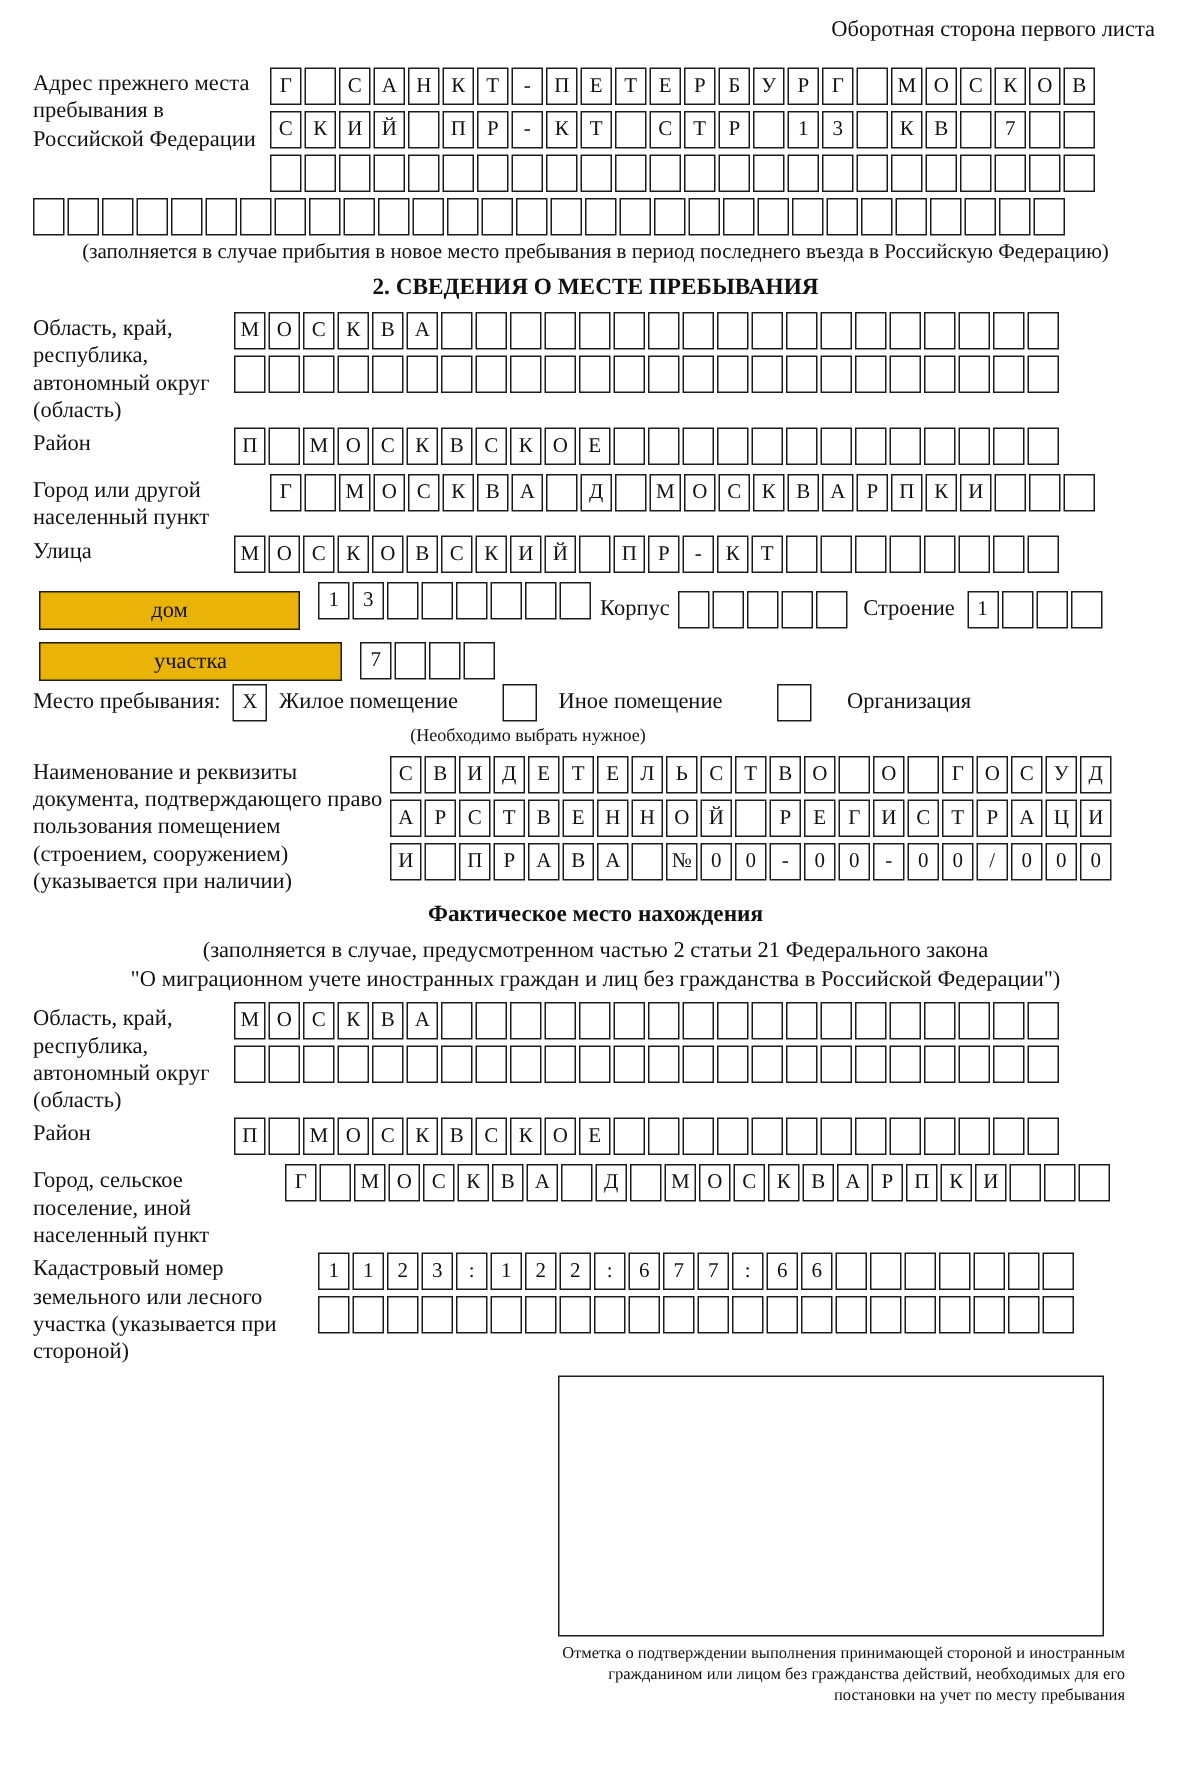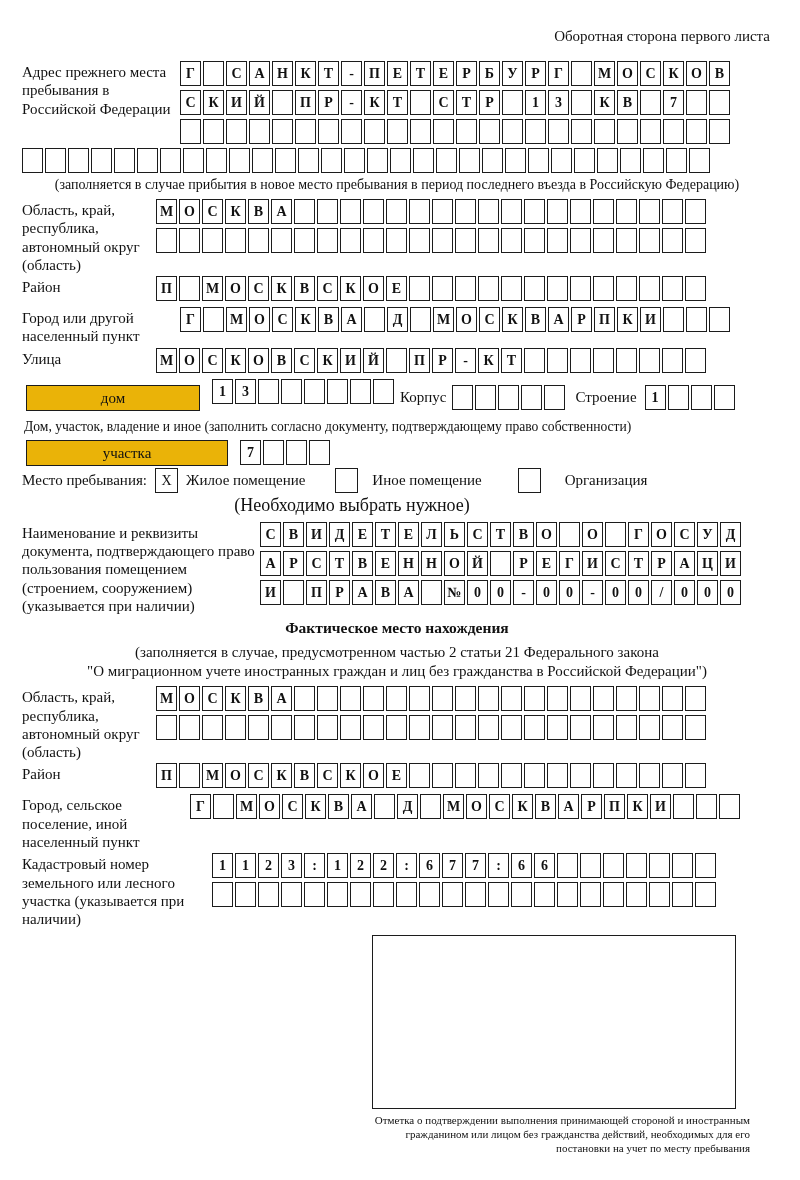--- a/index.html
+++ b/index.html
@@ -1,44 +1,44 @@
 <!DOCTYPE html>
 <html><head>
 <meta charset="utf-8">
 <style>
   html,body{margin:0;padding:0;background:#fff;}
   .page{
     width:800px;height:1180px;box-sizing:border-box;
-    padding:24px 28px 0 22px;overflow:hidden;
+    padding:8px 28px 0 22px;overflow:hidden;
     font-family:"Liberation Serif","DejaVu Serif",serif;
     color:#111;font-size:15px;background:#fff;
   }
   .hdr{ text-align:right;font-size:15px;margin:4px 2px 16px 0;}
   .row{display:flex;align-items:flex-start;}
   .lbl{flex:none;line-height:1.22;padding-top:2px;}
   .rows{flex:none;}
-  .boxrow{white-space:nowrap;height:26px;margin-bottom:3px;font-weight:bold;}
+  .boxrow{white-space:nowrap;height:26px;margin-bottom:3px;}
   .cbox{
     display:inline-block;width:19px;height:23px;border:1.6px solid #1c1c1c;
     margin-right:2px;text-align:center;font-size:14px;line-height:23px;
     vertical-align:top;background:#fff;
   }
   .note{font-size:14px;text-align:center;margin:1px 0 6px 0;}
   .sect-title{font-weight:bold;font-size:15.5px;text-align:center;margin:6px 0 7px 0;}
   .fieldbox{
     display:inline-block;border:1.6px solid #1c1c1c;height:24px;line-height:24px;
     text-align:center;vertical-align:top;background:#eab308;
   }
   .inline-row{display:flex;align-items:center;margin:2px 0 2px 4px;}
   .cap{font-size:13.6px;margin:1px 0 5px 2px;}
   .cb{
     display:inline-block;width:21px;height:23px;border:1.6px solid #1c1c1c;
     text-align:center;font-size:14px;line-height:23px;vertical-align:top;background:#fff;
   }
-  .stay-note{font-size:18px;text-align:center;width:300px;margin:1px 0 6px 180px;}
+  .stay-note{font-size:12px;text-align:center;width:300px;margin:1px 0 6px 180px;}
   .fact-note{font-size:15px;text-align:center;margin:0 0 2px 0;}
   .stamp{
     width:362px;height:172px;border:1.8px solid #1c1c1c;
     margin:6px 0 4px 350px;background:#fff;
   }
   .stamp-cap{
     width:392px;margin-left:336px;text-align:right;
     font-size:11px;line-height:1.3;
   }
   .mb2{margin-bottom:2px}.mb4{margin-bottom:4px}.mb6{margin-bottom:6px}
@@ -54,20 +54,21 @@
     <div class="lbl" style="width:158px;">Адрес прежнего места пребывания в Российской Федерации</div>
     <div class="rows">
       <div class="boxrow"><span class="cbox">Г</span><span class="cbox"></span><span class="cbox">С</span><span class="cbox">А</span><span class="cbox">Н</span><span class="cbox">К</span><span class="cbox">Т</span><span class="cbox">-</span><span class="cbox">П</span><span class="cbox">Е</span><span class="cbox">Т</span><span class="cbox">Е</span><span class="cbox">Р</span><span class="cbox">Б</span><span class="cbox">У</span><span class="cbox">Р</span><span class="cbox">Г</span><span class="cbox"></span><span class="cbox">М</span><span class="cbox">О</span><span class="cbox">С</span><span class="cbox">К</span><span class="cbox">О</span><span class="cbox">В</span></div>
       <div class="boxrow"><span class="cbox">С</span><span class="cbox">К</span><span class="cbox">И</span><span class="cbox">Й</span><span class="cbox"></span><span class="cbox">П</span><span class="cbox">Р</span><span class="cbox">-</span><span class="cbox">К</span><span class="cbox">Т</span><span class="cbox"></span><span class="cbox">С</span><span class="cbox">Т</span><span class="cbox">Р</span><span class="cbox"></span><span class="cbox">1</span><span class="cbox">3</span><span class="cbox"></span><span class="cbox">К</span><span class="cbox">В</span><span class="cbox"></span><span class="cbox">7</span><span class="cbox"></span><span class="cbox"></span></div>
       <div class="boxrow"><span class="cbox"></span><span class="cbox"></span><span class="cbox"></span><span class="cbox"></span><span class="cbox"></span><span class="cbox"></span><span class="cbox"></span><span class="cbox"></span><span class="cbox"></span><span class="cbox"></span><span class="cbox"></span><span class="cbox"></span><span class="cbox"></span><span class="cbox"></span><span class="cbox"></span><span class="cbox"></span><span class="cbox"></span><span class="cbox"></span><span class="cbox"></span><span class="cbox"></span><span class="cbox"></span><span class="cbox"></span><span class="cbox"></span><span class="cbox"></span></div>
     </div>
   </div>
   <div class="boxrow"><span class="cbox"></span><span class="cbox"></span><span class="cbox"></span><span class="cbox"></span><span class="cbox"></span><span class="cbox"></span><span class="cbox"></span><span class="cbox"></span><span class="cbox"></span><span class="cbox"></span><span class="cbox"></span><span class="cbox"></span><span class="cbox"></span><span class="cbox"></span><span class="cbox"></span><span class="cbox"></span><span class="cbox"></span><span class="cbox"></span><span class="cbox"></span><span class="cbox"></span><span class="cbox"></span><span class="cbox"></span><span class="cbox"></span><span class="cbox"></span><span class="cbox"></span><span class="cbox"></span><span class="cbox"></span><span class="cbox"></span><span class="cbox"></span><span class="cbox"></span></div>
   <div class="note">(заполняется в случае прибытия в новое место пребывания в период последнего въезда в Российскую Федерацию)</div>
 
+  <div class="sect-title">2. СВЕДЕНИЯ О МЕСТЕ ПРЕБЫВАНИЯ</div>
 
   <div class="row mb2">
     <div class="lbl" style="width:134px;">Область, край, республика, автономный округ (область)</div>
     <div class="rows">
       <div class="boxrow"><span class="cbox">М</span><span class="cbox">О</span><span class="cbox">С</span><span class="cbox">К</span><span class="cbox">В</span><span class="cbox">А</span><span class="cbox"></span><span class="cbox"></span><span class="cbox"></span><span class="cbox"></span><span class="cbox"></span><span class="cbox"></span><span class="cbox"></span><span class="cbox"></span><span class="cbox"></span><span class="cbox"></span><span class="cbox"></span><span class="cbox"></span><span class="cbox"></span><span class="cbox"></span><span class="cbox"></span><span class="cbox"></span><span class="cbox"></span><span class="cbox"></span></div>
       <div class="boxrow"><span class="cbox"></span><span class="cbox"></span><span class="cbox"></span><span class="cbox"></span><span class="cbox"></span><span class="cbox"></span><span class="cbox"></span><span class="cbox"></span><span class="cbox"></span><span class="cbox"></span><span class="cbox"></span><span class="cbox"></span><span class="cbox"></span><span class="cbox"></span><span class="cbox"></span><span class="cbox"></span><span class="cbox"></span><span class="cbox"></span><span class="cbox"></span><span class="cbox"></span><span class="cbox"></span><span class="cbox"></span><span class="cbox"></span><span class="cbox"></span></div>
     </div>
   </div>
 
   <div class="row mb2">
@@ -91,21 +92,20 @@
     <span class="boxrow" style="margin-bottom:12px;"><span class="cbox">1</span><span class="cbox">3</span><span class="cbox"></span><span class="cbox"></span><span class="cbox"></span><span class="cbox"></span><span class="cbox"></span><span class="cbox"></span></span>
     <span style="width:4px;"></span>
     <span>Корпус</span>
     <span style="width:6px;"></span>
     <span class="boxrow" style="margin-bottom:0;"><span class="cbox"></span><span class="cbox"></span><span class="cbox"></span><span class="cbox"></span><span class="cbox"></span></span>
     <span style="width:8px;"></span>
     <span>Строение</span>
     <span style="width:8px;"></span>
     <span class="boxrow" style="margin-bottom:0;"><span class="cbox">1</span><span class="cbox"></span><span class="cbox"></span><span class="cbox"></span></span>
   </div>
-  <div class="cap">Дом, участок, владение и иное (заполнить согласно документу, подтверждающему право собственности)</div>
 
   <div class="inline-row">
     <span class="fieldbox" style="width:200px;">участка</span>
     <span style="width:12px;"></span>
     <span class="boxrow" style="margin-bottom:0;"><span class="cbox">7</span><span class="cbox"></span><span class="cbox"></span><span class="cbox"></span></span>
   </div>
 
   <div class="inline-row" style="margin-left:0;">
     <span>Место пребывания:</span>
     <span style="width:8px;"></span>
@@ -148,21 +148,21 @@
     <div class="lbl" style="width:134px;">Район</div>
     <div class="boxrow"><span class="cbox">П</span><span class="cbox"></span><span class="cbox">М</span><span class="cbox">О</span><span class="cbox">С</span><span class="cbox">К</span><span class="cbox">В</span><span class="cbox">С</span><span class="cbox">К</span><span class="cbox">О</span><span class="cbox">Е</span><span class="cbox"></span><span class="cbox"></span><span class="cbox"></span><span class="cbox"></span><span class="cbox"></span><span class="cbox"></span><span class="cbox"></span><span class="cbox"></span><span class="cbox"></span><span class="cbox"></span><span class="cbox"></span><span class="cbox"></span><span class="cbox"></span></div>
   </div>
 
   <div class="row mb2">
     <div class="lbl" style="width:168px;">Город, сельское поселение, иной населенный пункт</div>
     <div class="boxrow"><span class="cbox">Г</span><span class="cbox"></span><span class="cbox">М</span><span class="cbox">О</span><span class="cbox">С</span><span class="cbox">К</span><span class="cbox">В</span><span class="cbox">А</span><span class="cbox"></span><span class="cbox">Д</span><span class="cbox"></span><span class="cbox">М</span><span class="cbox">О</span><span class="cbox">С</span><span class="cbox">К</span><span class="cbox">В</span><span class="cbox">А</span><span class="cbox">Р</span><span class="cbox">П</span><span class="cbox">К</span><span class="cbox">И</span><span class="cbox"></span><span class="cbox"></span><span class="cbox"></span></div>
   </div>
 
   <div class="row mb2">
-    <div class="lbl" style="width:190px;">Кадастровый номер земельного или лесного участка (указывается при наличии)</div>
+    <div class="lbl" style="width:190px;">Кадастровый номер земельного или лесного участка (указывается при стороной)</div>
     <div class="rows">
       <div class="boxrow"><span class="cbox">1</span><span class="cbox">1</span><span class="cbox">2</span><span class="cbox">3</span><span class="cbox">:</span><span class="cbox">1</span><span class="cbox">2</span><span class="cbox">2</span><span class="cbox">:</span><span class="cbox">6</span><span class="cbox">7</span><span class="cbox">7</span><span class="cbox">:</span><span class="cbox">6</span><span class="cbox">6</span><span class="cbox"></span><span class="cbox"></span><span class="cbox"></span><span class="cbox"></span><span class="cbox"></span><span class="cbox"></span><span class="cbox"></span></div>
       <div class="boxrow"><span class="cbox"></span><span class="cbox"></span><span class="cbox"></span><span class="cbox"></span><span class="cbox"></span><span class="cbox"></span><span class="cbox"></span><span class="cbox"></span><span class="cbox"></span><span class="cbox"></span><span class="cbox"></span><span class="cbox"></span><span class="cbox"></span><span class="cbox"></span><span class="cbox"></span><span class="cbox"></span><span class="cbox"></span><span class="cbox"></span><span class="cbox"></span><span class="cbox"></span><span class="cbox"></span><span class="cbox"></span></div>
     </div>
   </div>
 
   <div class="stamp"></div>
   <div class="stamp-cap">Отметка о подтверждении выполнения принимающей стороной и иностранным гражданином или лицом без гражданства действий, необходимых для его постановки на учет по месту пребывания</div>
 
 </div>

